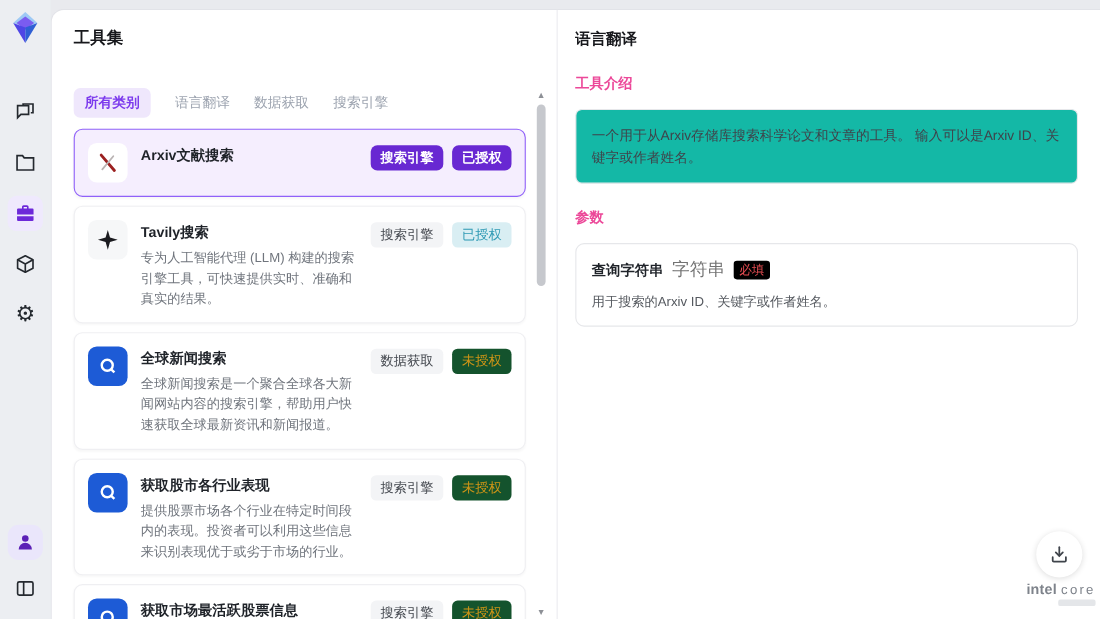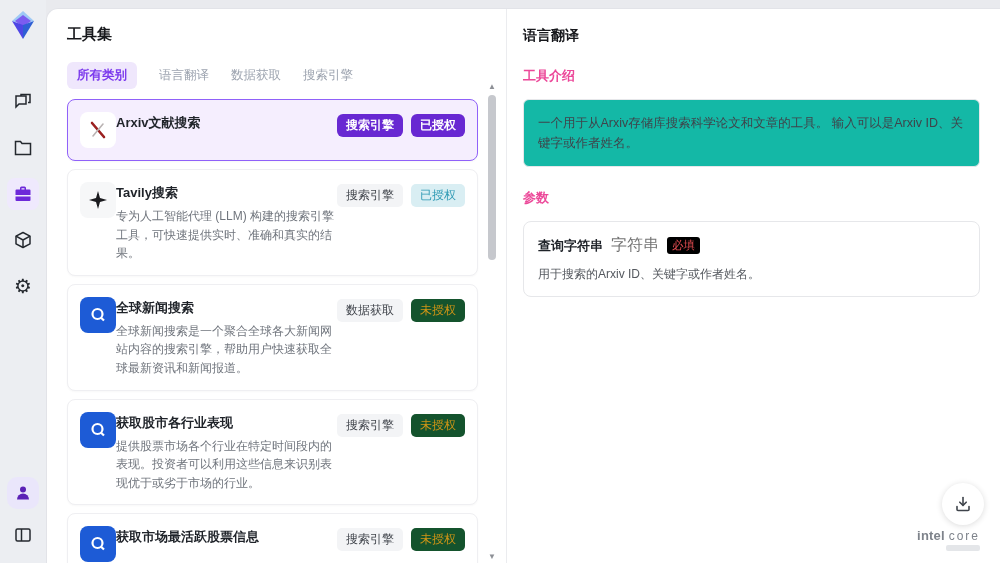--- a/index.html
+++ b/index.html
@@ -27,27 +27,27 @@
   .gear-glyph { font-size:20px; line-height:1; }
   
   .main {
     position:absolute; left:46px; top:8px; right:0; bottom:0;
     background:#ffffff; border:1px solid #e2e3e8; border-right:none; border-bottom:none;
     border-top-left-radius:12px; display:flex;
   }
   
   .list-panel { width:460px; position:relative; border-right:1px solid #ebecef; padding:16px 28px 0 20px; }
   .page-title { font-size:15px; font-weight:bold; color:#17181c; }
-  .tabs { display:flex; align-items:center; gap:22px; margin-top:18px; }
+  .tabs { display:flex; align-items:center; gap:22px; margin-top:36px; }
   .tab { font-size:12.5px; color:#9ca3af; cursor:pointer; padding:5px 0; white-space:nowrap; }
   .tab.active { background:#efe7fc; color:#7c3aed; padding:5px 10px; border-radius:6px; font-weight:bold; }
   .tool-list { margin-top:10px; display:flex; flex-direction:column; gap:8px; }
   .tool-card {
     border:1px solid #efeff2; border-radius:8px; background:#fff;
-    padding:12px 12px; display:flex; cursor:pointer;
+    padding:12px 12px; display:flex; gap:12px; cursor:pointer;
     box-shadow:0 1px 2px rgba(0,0,0,0.03);
   }
   .tool-card.selected { background:#f5eefe; border:1.5px solid #9061f9; }
   .tool-icon {
     width:36px; height:36px; border-radius:8px; background:#f6f7f8; flex:0 0 36px;
     display:flex; align-items:center; justify-content:center; overflow:hidden;
   }
   .tool-card.selected .tool-icon { background:#ffffff; }
   .tool-icon.blue { background:#1d5bd6; }
   .tool-main { flex:1; min-width:0; }
@@ -84,21 +84,21 @@
   .param-type { font-size:16px; color:#737373; }
   .param-required { font-size:11.5px; color:#e54d52; background:#000000; padding:1px 5px; border-radius:3px; }
   .param-desc { font-size:12px; color:#55595f; margin-top:10px; }
   
   .fab {
     position:absolute; right:16px; bottom:38px; width:42px; height:42px; border-radius:50%;
     background:#ffffff; box-shadow:0 1px 6px rgba(0,0,0,0.14); display:flex; align-items:center; justify-content:center;
     cursor:pointer;
   }
   .watermark {
-    position:absolute; right:20px; bottom:12px; text-align:right; color:#7e838b;margin-left:40px;
+    position:absolute; right:4px; bottom:12px; text-align:right; color:#7e838b;margin-left:40px;
   }
   .watermark .brand { font-size:13px; font-weight:bold; letter-spacing:0.2px; }
   .watermark .brand .core { font-weight:normal; letter-spacing:2px; font-size:12px; }
   .watermark .sub { height:6px; width:34px; background:#d9dbdf; border-radius:2px; margin:2px 0 0 auto; opacity:0.7; }
 </style>
 </head>
 <body>
 
 <div class="rail">
   <svg class="logo" viewBox="0 0 30 30">

